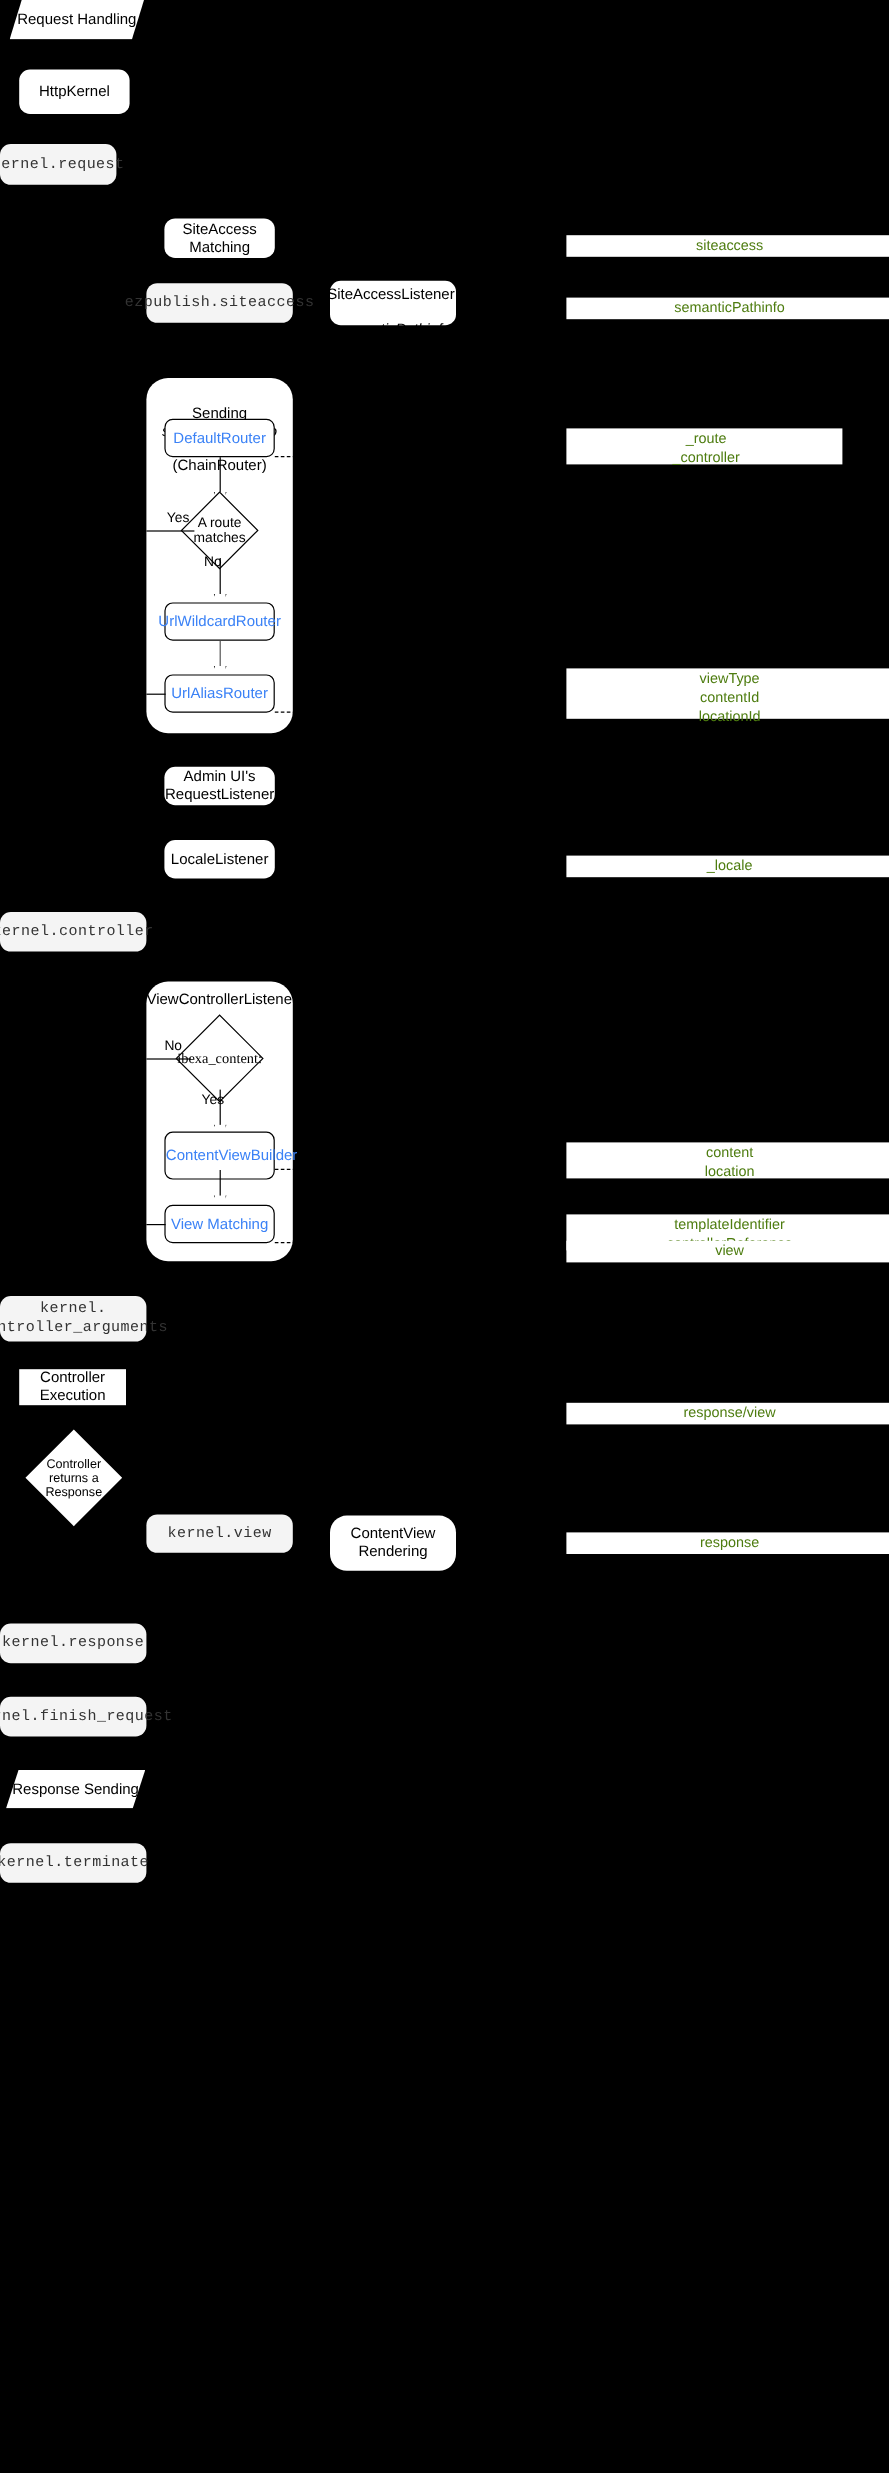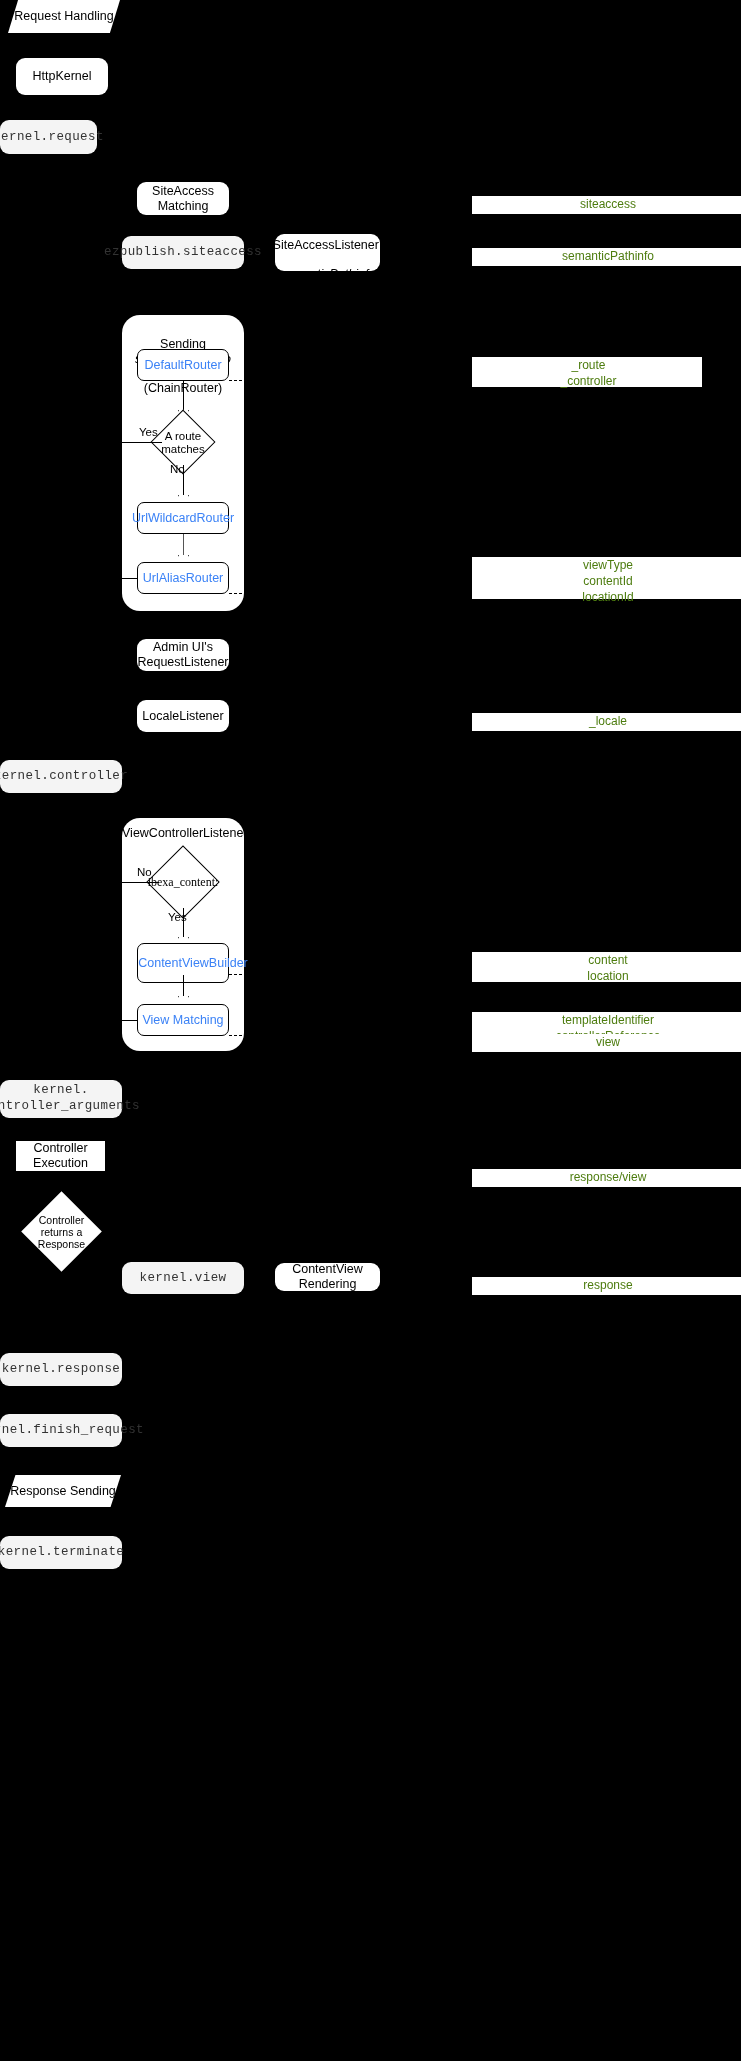--- a/index.html
+++ b/index.html
@@ -240,21 +240,21 @@
 
   <div class="node sqbox" style="left:16px; top:1141px; width:89px; height:30px;">Controller Execution</div>
 
   <div class="soliddiamond" style="left:33px; top:1203px; width:57px; height:57px;"></div>
   <div class="diamond-label" style="left:26px; top:1210px; width:71px; height:44px; font-size:10.5px;">Controller
 returns a
 Response</div>
 
   <div class="node evt" style="left:122px; top:1262px; width:122px; height:32px;">kernel.view</div>
 
-  <div class="node rbox" style="left:275px; top:1263px; width:105px; height:28px;">ContentView Rendering</div>
+  <div class="node rbox" style="left:275px; top:1263px; width:105px; height:46px;border-radius:14px;">ContentView Rendering</div>
 
   <div class="node evt" style="left:0px; top:1353px; width:122px; height:33px;">kernel.response</div>
 
   <div class="node evt" style="left:0px; top:1414px; width:122px; height:33px;">kernel.finish_request</div>
 
   <div class="node para" style="left:5px; top:1475px; width:116px; height:32px;">Response Sending</div>
 
   <div class="node evt" style="left:0px; top:1536px; width:122px; height:33px;">kernel.terminate</div>
 
   <div class="attr" style="left:472px; top:196px; width:269px; height:18px;">siteaccess</div>

